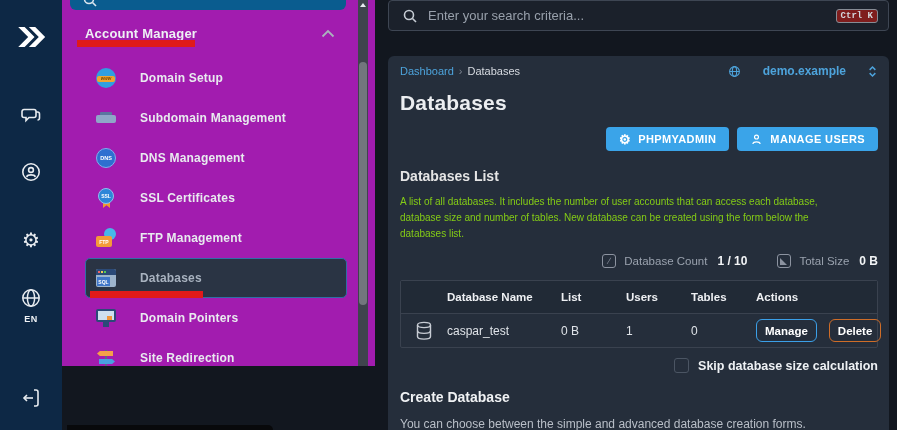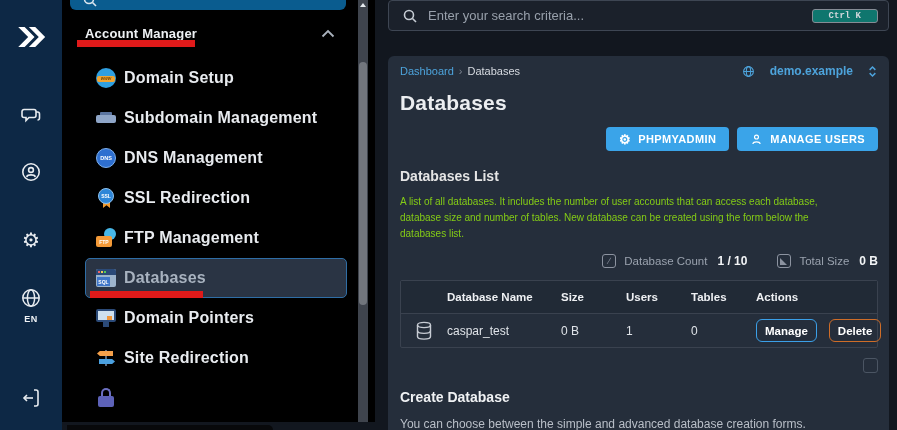--- a/index.html
+++ b/index.html
@@ -6,29 +6,29 @@
   html,body{width:897px;height:430px;overflow:hidden}
   body{position:relative;font-family:"Liberation Sans",sans-serif;background:#12171f;color:#e9ebee}
   svg{display:block}
 
   
   .rail{position:absolute;left:0;top:0;width:62px;height:430px;background:#0d2845}
   .rail .ritem{position:absolute;left:0;width:62px;display:flex;flex-direction:column;align-items:center;cursor:pointer}
   .rail .lang{font-size:9px;font-weight:bold;letter-spacing:.5px;margin-top:4px;color:#f0f3f6}
 
   
-  .sidebar{position:absolute;left:62px;top:0;width:313px;height:422px;background:#000000;overflow:hidden}
+  .sidebar{position:absolute;left:62px;top:0;width:313px;height:366px;background:#a21caf;overflow:hidden}
   .sb-search{position:absolute;left:8px;top:-24px;width:276px;height:34px;background:#0a5c8f;border-radius:6px;display:flex;align-items:flex-end}
   .sb-search .mag{margin:0 0 2px 12px}
   .sb-head{position:absolute;left:23px;top:26px;right:40px;display:flex;align-items:center;justify-content:space-between;cursor:pointer}
   .sb-head .t{font-size:13px;font-weight:bold;color:#eef1f4;letter-spacing:.2px}
   .sb-items{position:absolute;top:58px;left:23px}
   .sb-item{width:262px;height:40px;display:flex;align-items:center;padding-left:10px;cursor:pointer;border:1px solid transparent;border-radius:5px}
   .sb-item.sel{background:#2a3444;border-color:#2f6ea6}
-  .sb-label{font-size:16px;font-weight:bold;color:#e8ebef;margin-left:8px;letter-spacing:.2px}
+  .sb-label{font-size:12px;font-weight:bold;color:#e8ebef;margin-left:24px;letter-spacing:.2px}
   .sb-item.sel .sb-label{color:#a8b2bf}
   
   .anno{position:absolute;background:#e01a1a;z-index:5}
   .anno-1{left:15px;top:40px;width:118px;height:7px}
   .anno-2{left:28px;top:291px;width:113px;height:7px}
   
   .sb-scroll{position:absolute;left:296px;top:0;width:10px;height:430px;background:#3f444d}
   .sb-thumb{position:absolute;left:1px;top:62px;width:8px;height:243px;background:#72767d;border-radius:4px}
   .sb-up{position:absolute;left:2px;top:3px;width:0;height:0;border-left:3px solid transparent;border-right:3px solid transparent;border-bottom:4px solid #e8ecf0}
 
@@ -54,27 +54,27 @@
   .ic-sign .a1{position:absolute;top:3px;left:1px;width:16px;height:5px;background:#f4a04a;clip-path:polygon(18% 0,100% 0,100% 100%,18% 100%,0 50%)}
   .ic-sign .a2{position:absolute;top:11px;left:3px;width:16px;height:5px;background:#4aa0e0;clip-path:polygon(0 0,82% 0,100% 50%,82% 100%,0 100%)}
   .ic-lock .sh{position:absolute;top:0;left:5px;width:10px;height:10px;border:2.5px solid #6b6fc0;border-bottom:none;border-radius:5px 5px 0 0}
   .ic-lock .bd{position:absolute;bottom:1px;left:2px;width:16px;height:11px;background:#5d62b8;border-radius:2px}
 
   
   .main{position:absolute;left:375px;top:0;width:522px;height:410px;background:#12171f}
   .topsearch{position:absolute;left:13px;top:0;width:501px;height:31px;background:#1b212b;border:1px solid #3e4653;border-radius:4px;display:flex;align-items:center}
   .topsearch input{flex:1;background:transparent;border:none;outline:none;color:#cdd2d9;font-size:13px;margin-left:10px;font-family:"Liberation Sans",sans-serif}
   .topsearch input::placeholder{color:#98a0ab}
-  .kbd{margin-right:10px;border:1px solid #868c95;border-radius:3px;padding:1px 16px;font-family:"Liberation Mono",monospace;font-size:9px;font-weight:bold;color:#d3d7dc;background:#0f766e}
+  .kbd{margin-right:10px;border:1px solid #868c95;border-radius:3px;padding:1px 4px;font-family:"Liberation Mono",monospace;font-size:9px;font-weight:bold;color:#d3d7dc;background:#7f1d1d}
   .panel{position:absolute;left:13px;top:56px;width:501px;height:374px;background:#252e3b;border-radius:6px 6px 0 0;overflow:hidden}
   .crumbs{display:flex;align-items:center;margin:8px 12px 8px;font-size:11px}
   .crumbs .root{color:#4da3db;cursor:pointer}
   .crumbs .sep{color:#7c8490;margin:0 5px}
   .crumbs .cur{color:#d6dae0}
-  .domain-sel{margin-left:auto;display:flex;align-items:center;gap:15px;color:#4da3db;font-size:12px;font-weight:bold;cursor:pointer}
+  .domain-sel{margin-left:auto;display:flex;align-items:center;gap:22px;color:#4da3db;font-size:12px;font-weight:bold;cursor:pointer}
   .page-title{margin:13px 12px 0;font-size:21px;font-weight:bold;color:#eceef1;letter-spacing:.2px}
   .actions-row{display:flex;justify-content:flex-end;gap:8px;margin:12px 11px 0}
   .btn-blue{height:24px;display:flex;align-items:center;gap:7px;padding:0 13px;background:#3aa4e9;border:none;border-radius:4px;color:#fff;font-size:11px;font-weight:bold;letter-spacing:.4px;cursor:pointer;font-family:"Liberation Sans",sans-serif}
   .btn-blue .g{font-size:13px;line-height:1}
   .sec-title{margin:17px 12px 0;font-size:14px;font-weight:bold;color:#e5e5e5}
   .desc{margin:10px 12px 11px;width:456px;font-size:10px;line-height:16px;color:#84cc16}
   .stats{display:flex;justify-content:flex-end;align-items:center;gap:8px;margin:12px 11px 0;font-size:11.5px;color:#9aa2ae}
   .stats b{color:#f2f4f6;font-size:12px;margin-left:2px}
   .stat-gap{width:14px}
   .stat-ic{width:14px;height:14px;border:1.5px solid #8c93a0;border-radius:3px;position:relative;color:#8c93a0;font-size:9px;display:flex;align-items:center;justify-content:center}
@@ -185,21 +185,21 @@
     </div>
     <div class="sb-item">
       <span class="ic ic-dns">DNS</span>
       <span class="sb-label">DNS Management</span>
     </div>
     <div class="sb-item">
       <span class="ic ic-ssl">
           <i class="ribbon"></i>
           <b class="round">SSL</b>
         </span>
-      <span class="sb-label">SSL Redirection</span>
+      <span class="sb-label">SSL Certificates</span>
     </div>
     <div class="sb-item">
       <span class="ic ic-ftp">
           <i class="dot"></i>
           <b class="badge">FTP</b>
         </span>
       <span class="sb-label">FTP Management</span>
     </div>
     <div class="sb-item sel">
       <span class="ic ic-sql">
@@ -308,21 +308,21 @@
           <i class="tri"></i>
         </span>
       <span>Total Size</span>
       <b>0 B</b>
     </div>
 
     <div class="dbtable">
       <div class="thead">
         <span></span>
         <span>Database Name</span>
-        <span>Size</span>
+        <span>List</span>
         <span>Users</span>
         <span>Tables</span>
         <span>Actions</span>
       </div>
       <div class="trow">
         <span class="cell-ic">
           <svg width="18" height="20" viewBox="0 0 18 20" fill="none" stroke="#c7ccd4" stroke-width="1.4">
             <ellipse cx="9" cy="4" rx="6.5" ry="2.6"></ellipse>
             <path d="M2.5 4 v11.5 c0 1.5 2.9 2.6 6.5 2.6 s6.5 -1.1 6.5 -2.6 V4"></path>
             <path d="M2.5 9.8 c0 1.5 2.9 2.6 6.5 2.6 s6.5 -1.1 6.5 -2.6"></path>
@@ -334,20 +334,21 @@
         <span>0</span>
         <span class="row-actions">
           <button class="btn-ghost btn-manage">Manage</button>
           <button class="btn-ghost btn-delete">Delete</button>
         </span>
       </div>
     </div>
 
     <div class="checkrow">
       <span class="checkbox"></span>
+      <span class="checklabel">Skip database size calculation</span>
     </div>
 
     <div class="create-title">Create Database</div>
     <div class="desc2">You can choose between the simple and advanced database creation forms.</div>
 
   </div>
 </div>
 
 <div class="bottom-bar"></div>
 

